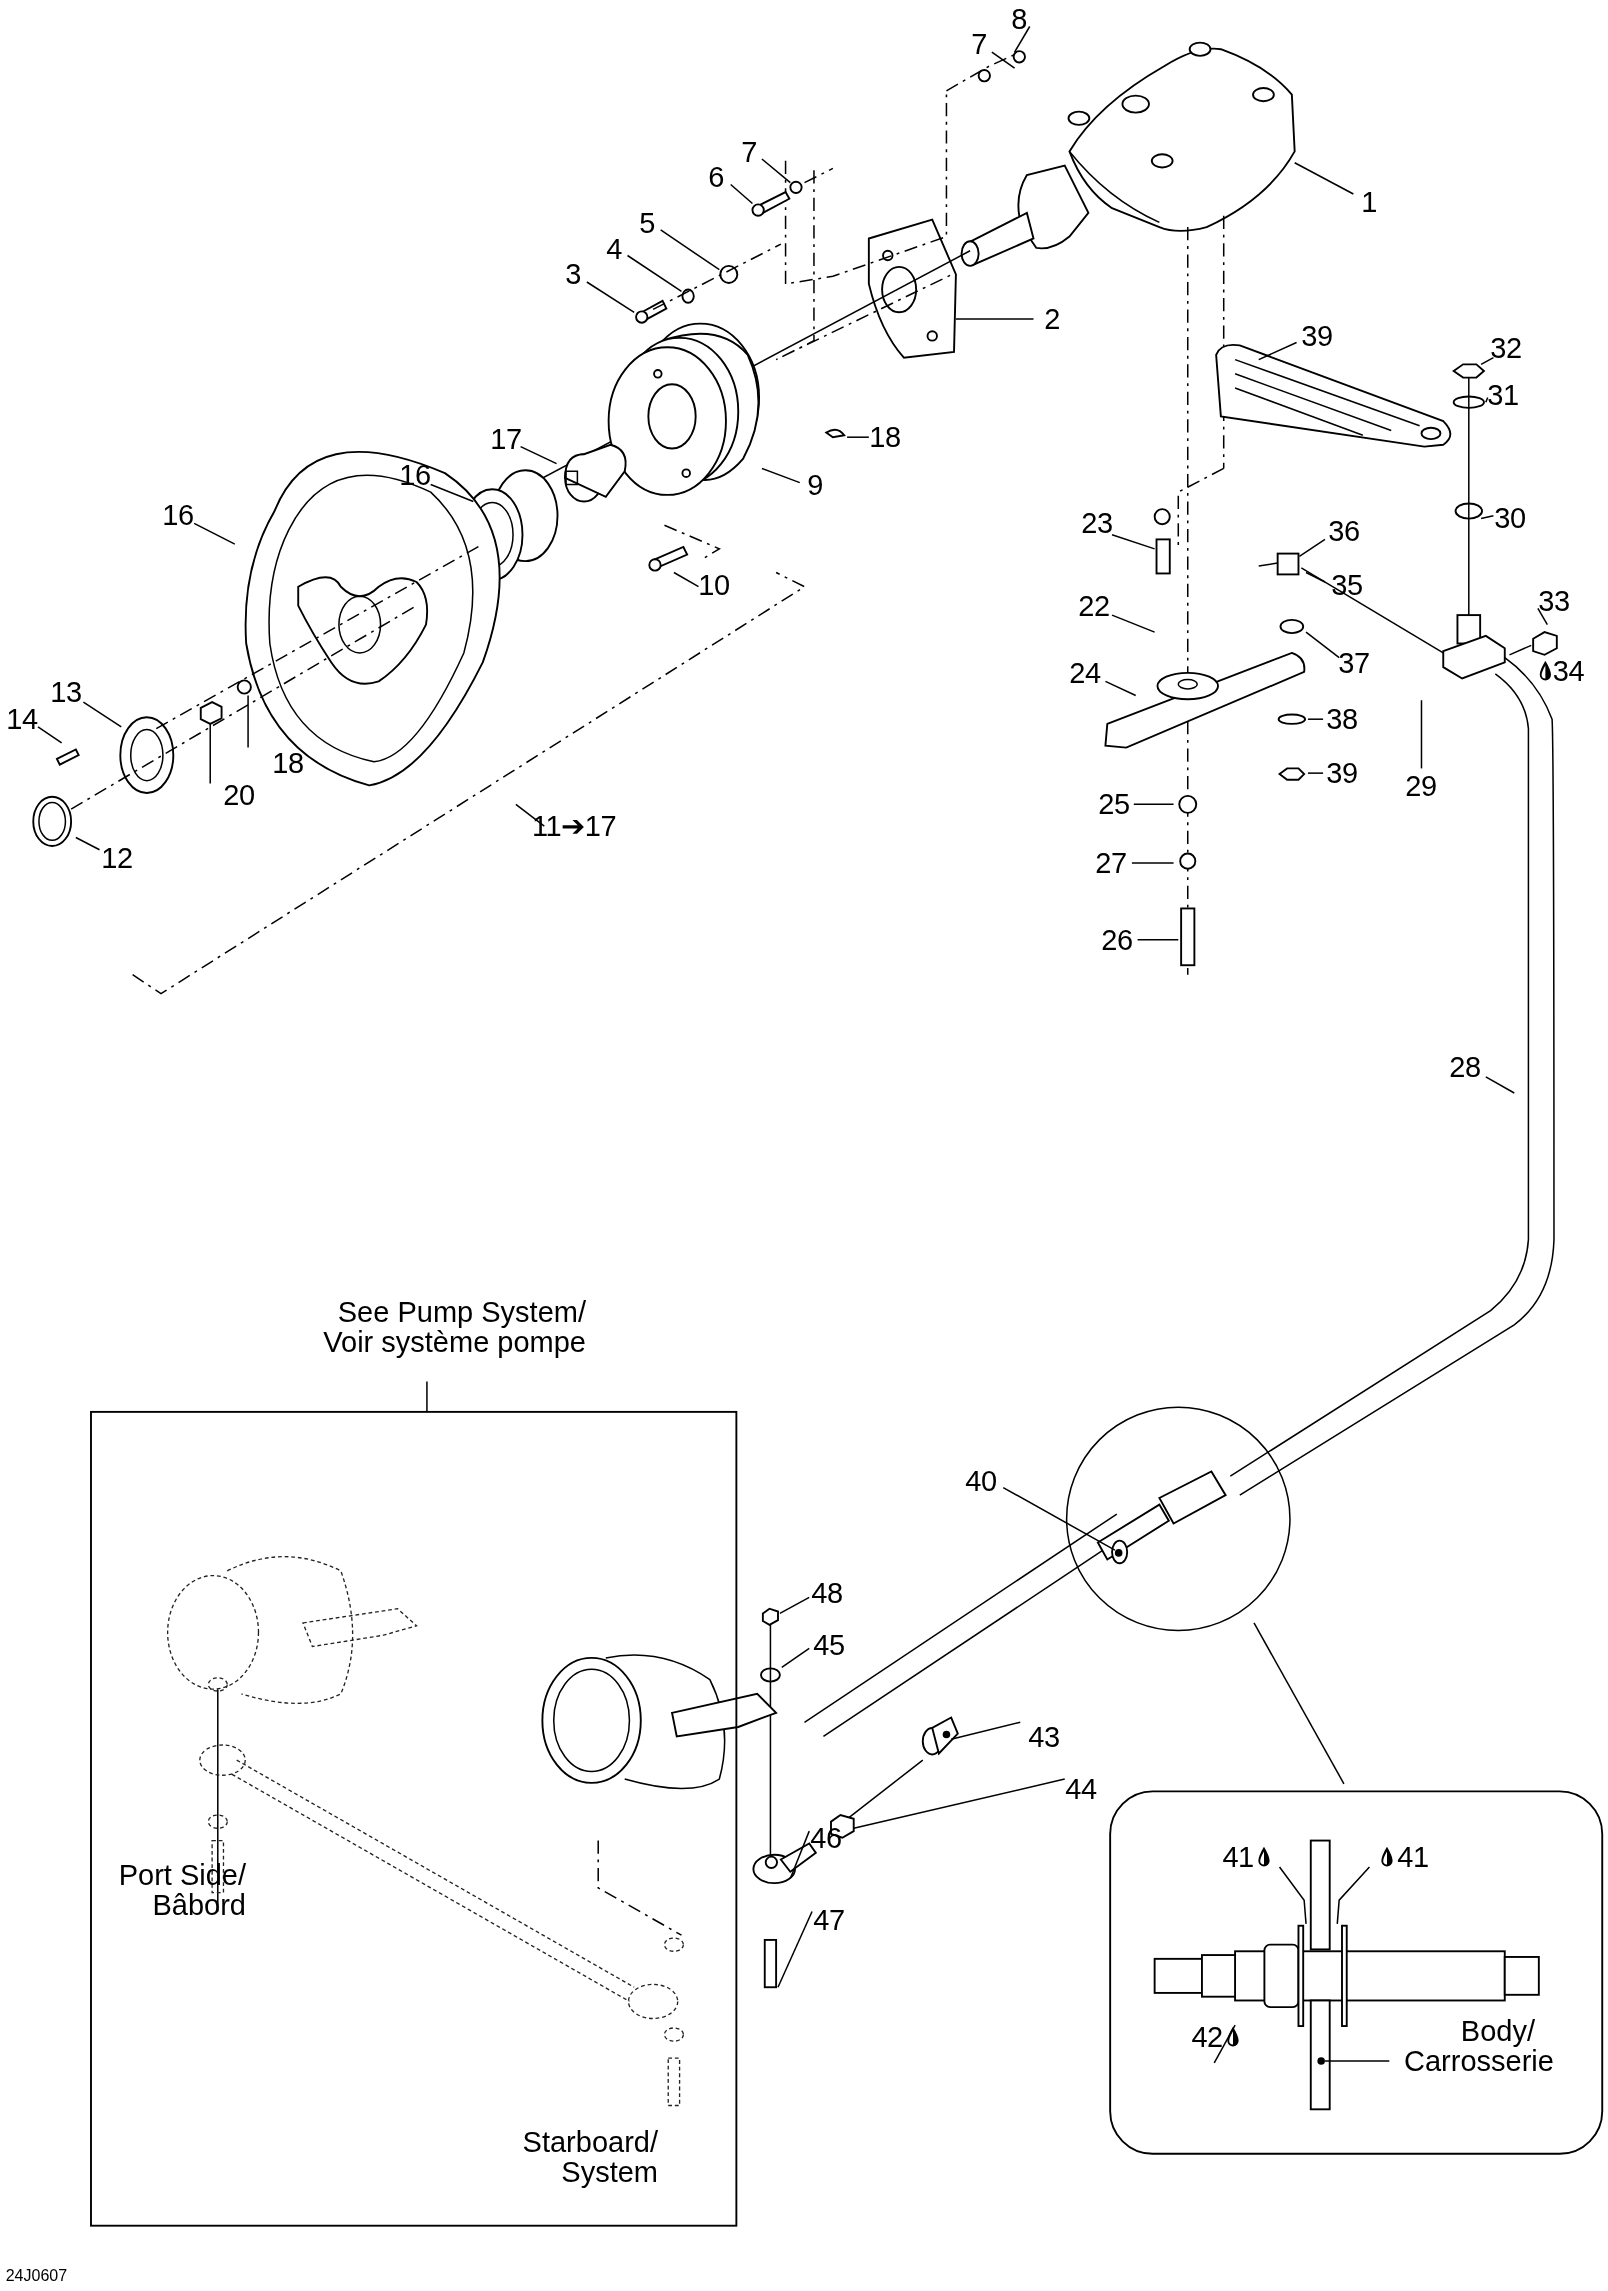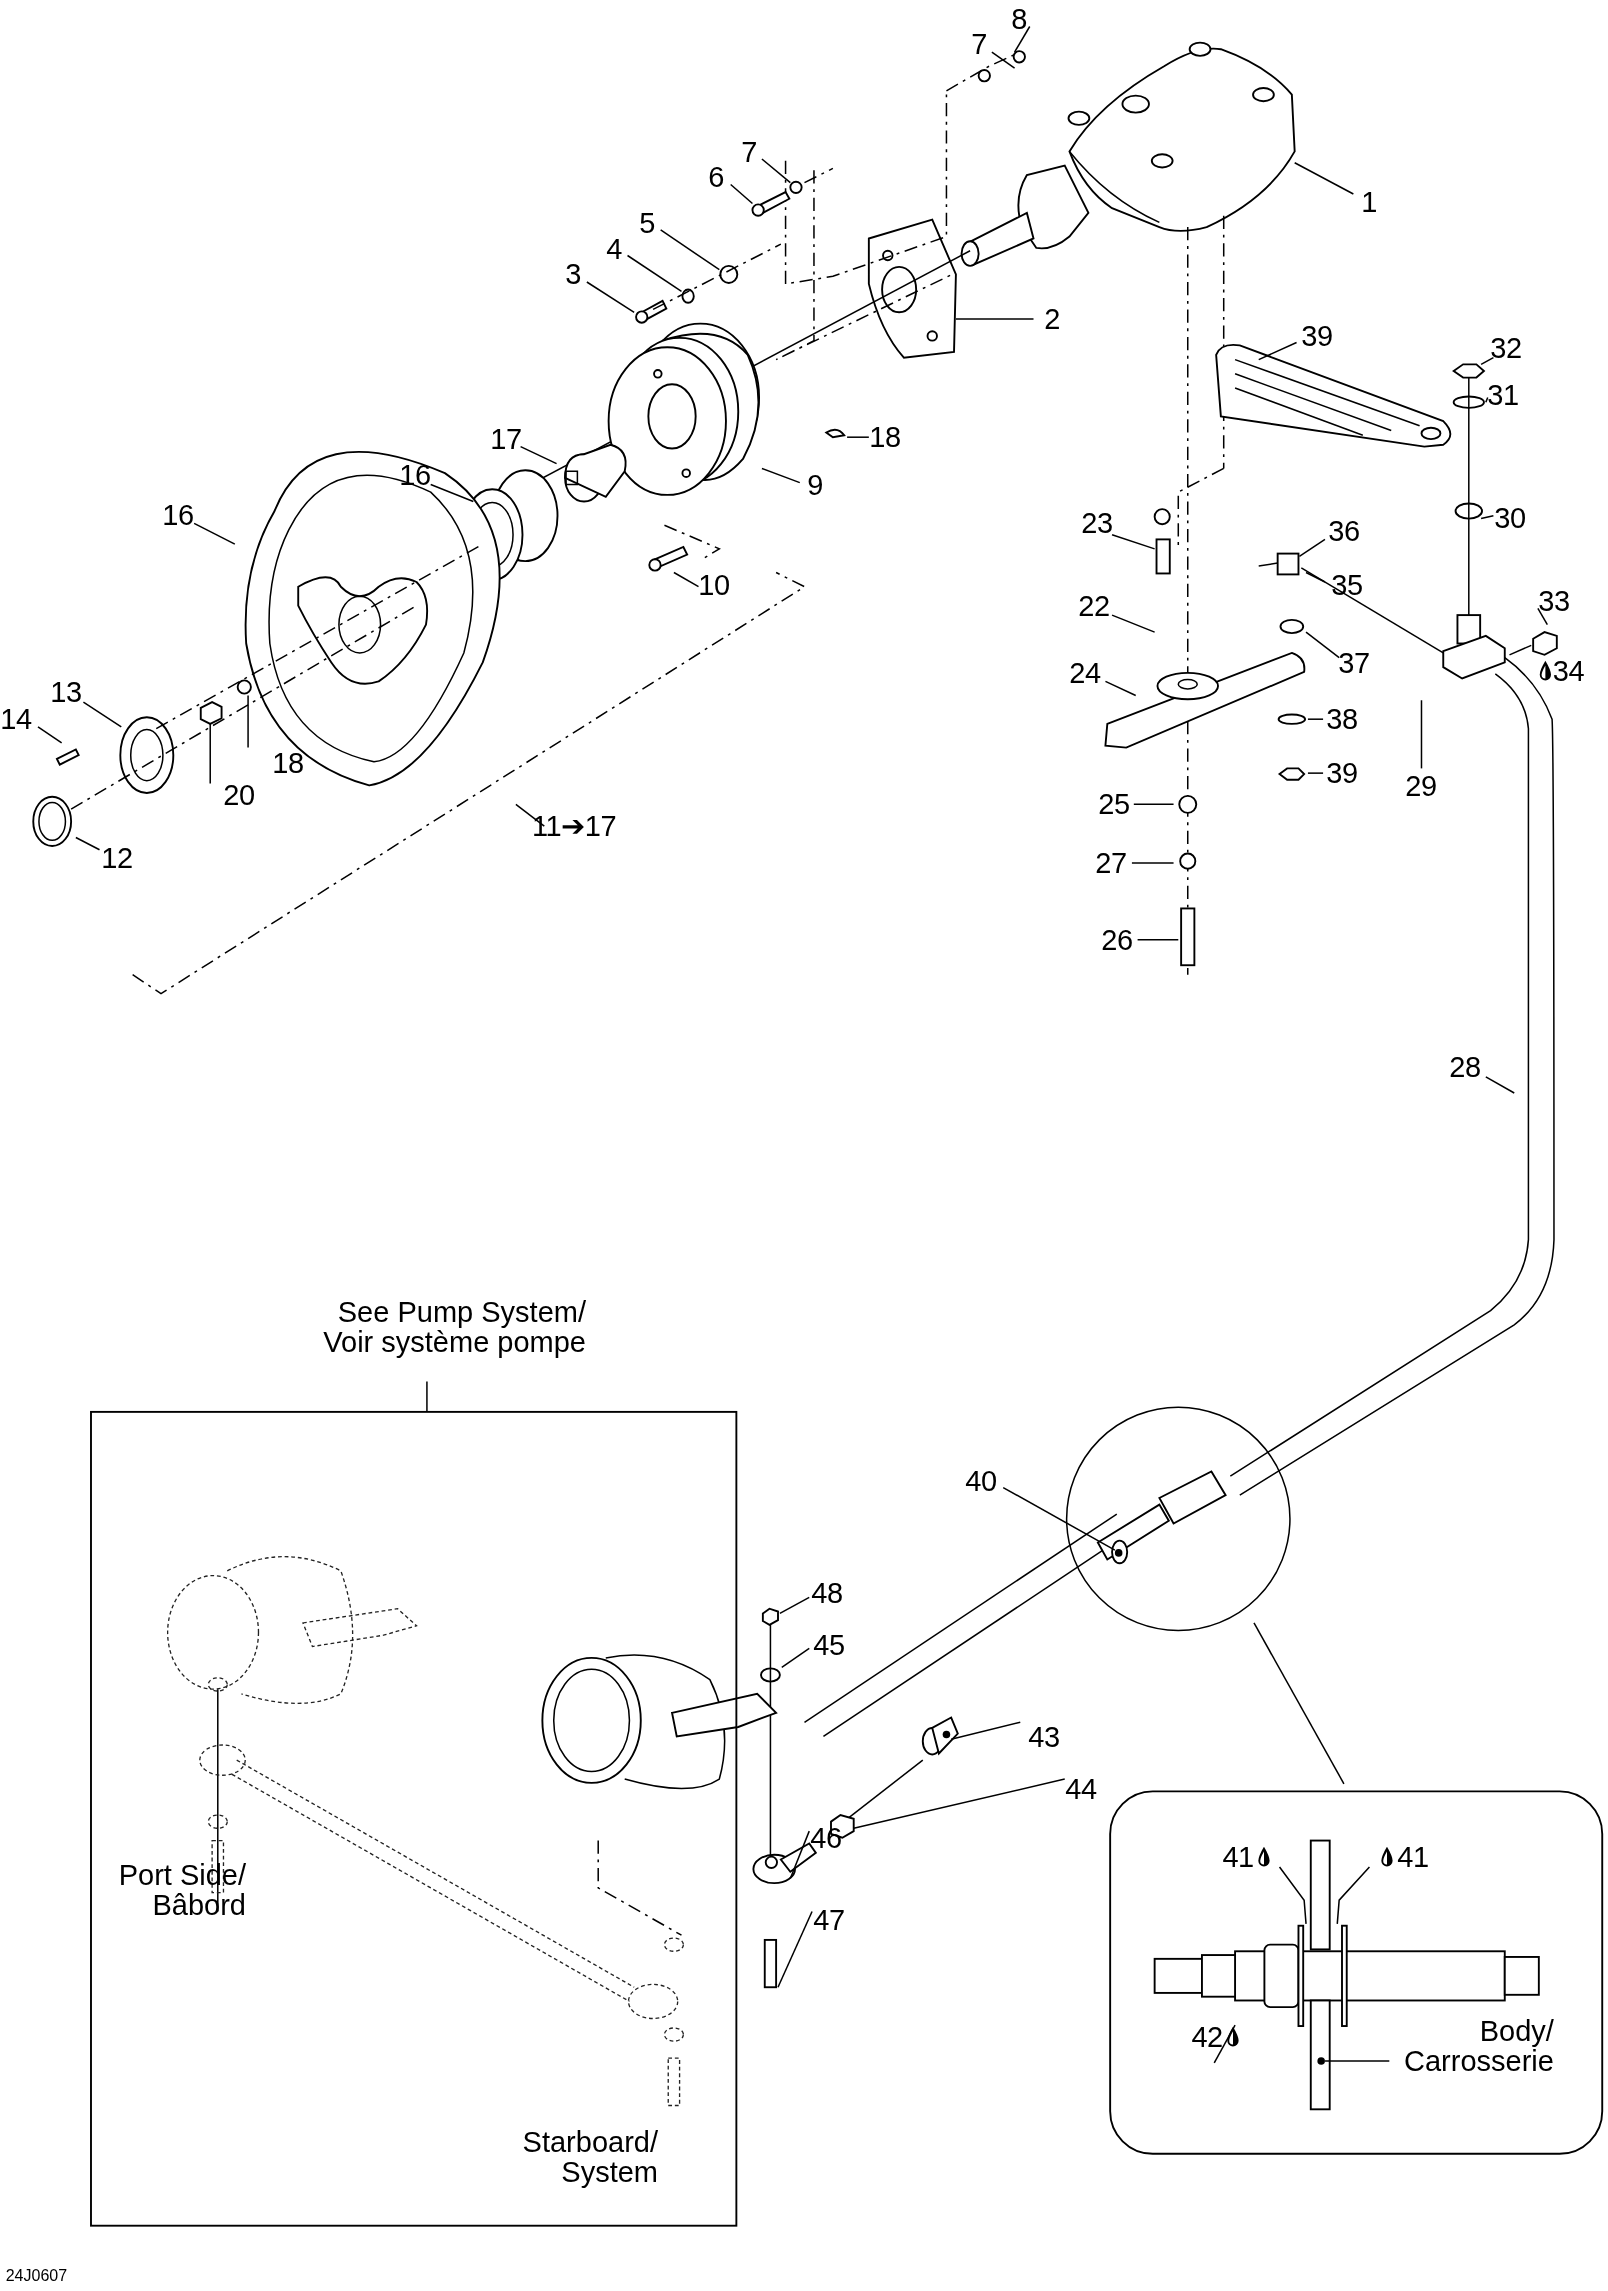--- a/index.html
+++ b/index.html
@@ -2,21 +2,21 @@
 <html style="font-size:15px"><head>
 <meta charset="utf-8">
 <style>
   html, body { margin:0; padding:0; background:#ffffff; }
   body { width:1609px; height:2291px; position:relative; overflow:hidden;
          font-family:"Liberation Sans", sans-serif; color:#000; }
   #diagram { position:absolute; left:0; top:0; width:1609px; height:2291px; }
   .lbl { position:absolute; font-size:29px; line-height:1; white-space:nowrap;
          transform:translate(-50%,-50%); letter-spacing:-0.5px; }
   .note { position:absolute; font-size:29px; line-height:1.05; text-align:right; white-space:nowrap; }
-  .note.left { text-align:right; }
+  .note.left { text-align:center; }
   .code { position:absolute; left:5.7px; top:2267px; font-size:16px; }
   .part { fill:#fff; stroke:#000; stroke-width:2; }
   .thin { fill:none; stroke:#000; stroke-width:1.6; }
   .dash { fill:none; stroke:#000; stroke-width:1.6; stroke-dasharray:14 6 3 6; }
   .dot { fill:none; stroke:#222; stroke-width:1.4; stroke-dasharray:4 3; }
   .leader { fill:none; stroke:#000; stroke-width:1.6; }
 </style>
 </head>
 <body>
 
@@ -300,21 +300,21 @@
 <div class="lbl" style="left:647px;top:223px">5</div>
 <div class="lbl" style="left:716px;top:177px">6</div>
 <div class="lbl" style="left:749px;top:152px">7</div>
 <div class="lbl" style="left:979px;top:44px">7</div>
 <div class="lbl" style="left:1019px;top:19px">8</div>
 <div class="lbl" style="left:815px;top:485px">9</div>
 <div class="lbl" style="left:714px;top:585px">10</div>
 <div class="lbl" style="left:574px;top:826px">11➔17</div>
 <div class="lbl" style="left:117px;top:858px">12</div>
 <div class="lbl" style="left:66px;top:692px">13</div>
-<div class="lbl" style="left:16px;top:719px">14</div>
+<div class="lbl" style="left:22px;top:719px">14</div>
 <div class="lbl" style="left:415px;top:475px">16</div>
 <div class="lbl" style="left:178px;top:515px">16</div>
 <div class="lbl" style="left:506px;top:439px">17</div>
 <div class="lbl" style="left:885px;top:437px">18</div>
 <div class="lbl" style="left:288px;top:763px">18</div>
 <div class="lbl" style="left:239px;top:795px">20</div>
 <div class="lbl" style="left:1317px;top:336px">39</div>
 <div class="lbl" style="left:1094px;top:606px">22</div>
 <div class="lbl" style="left:1097px;top:523px">23</div>
 <div class="lbl" style="left:1085px;top:673px">24</div>

